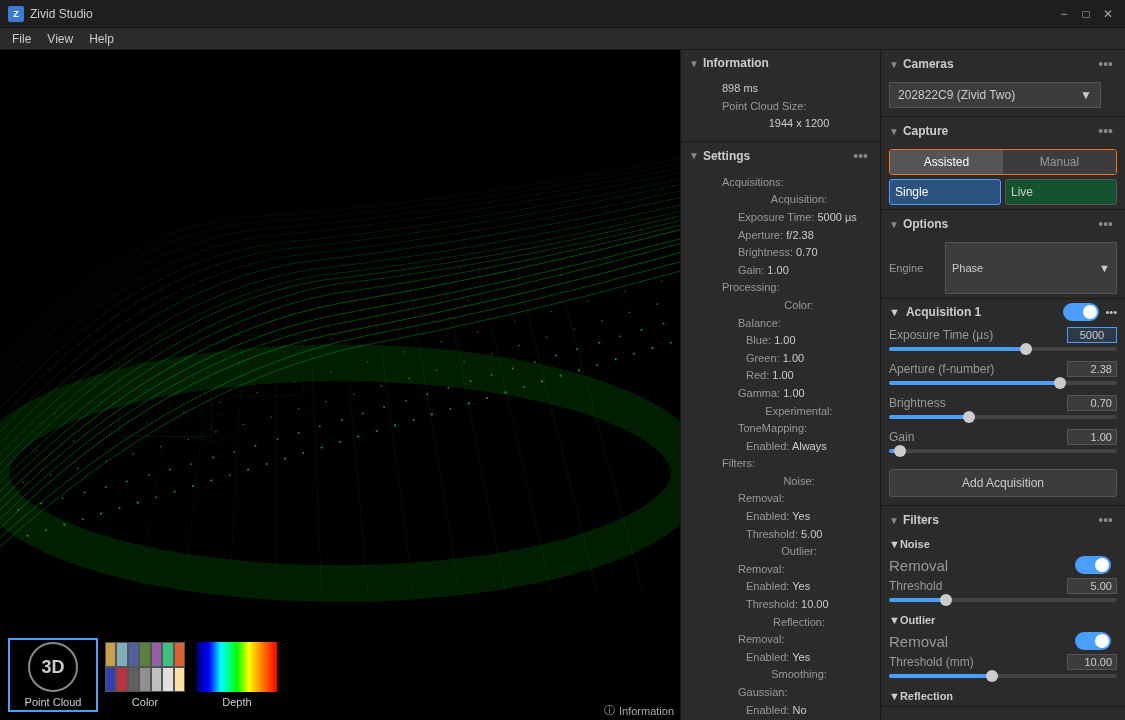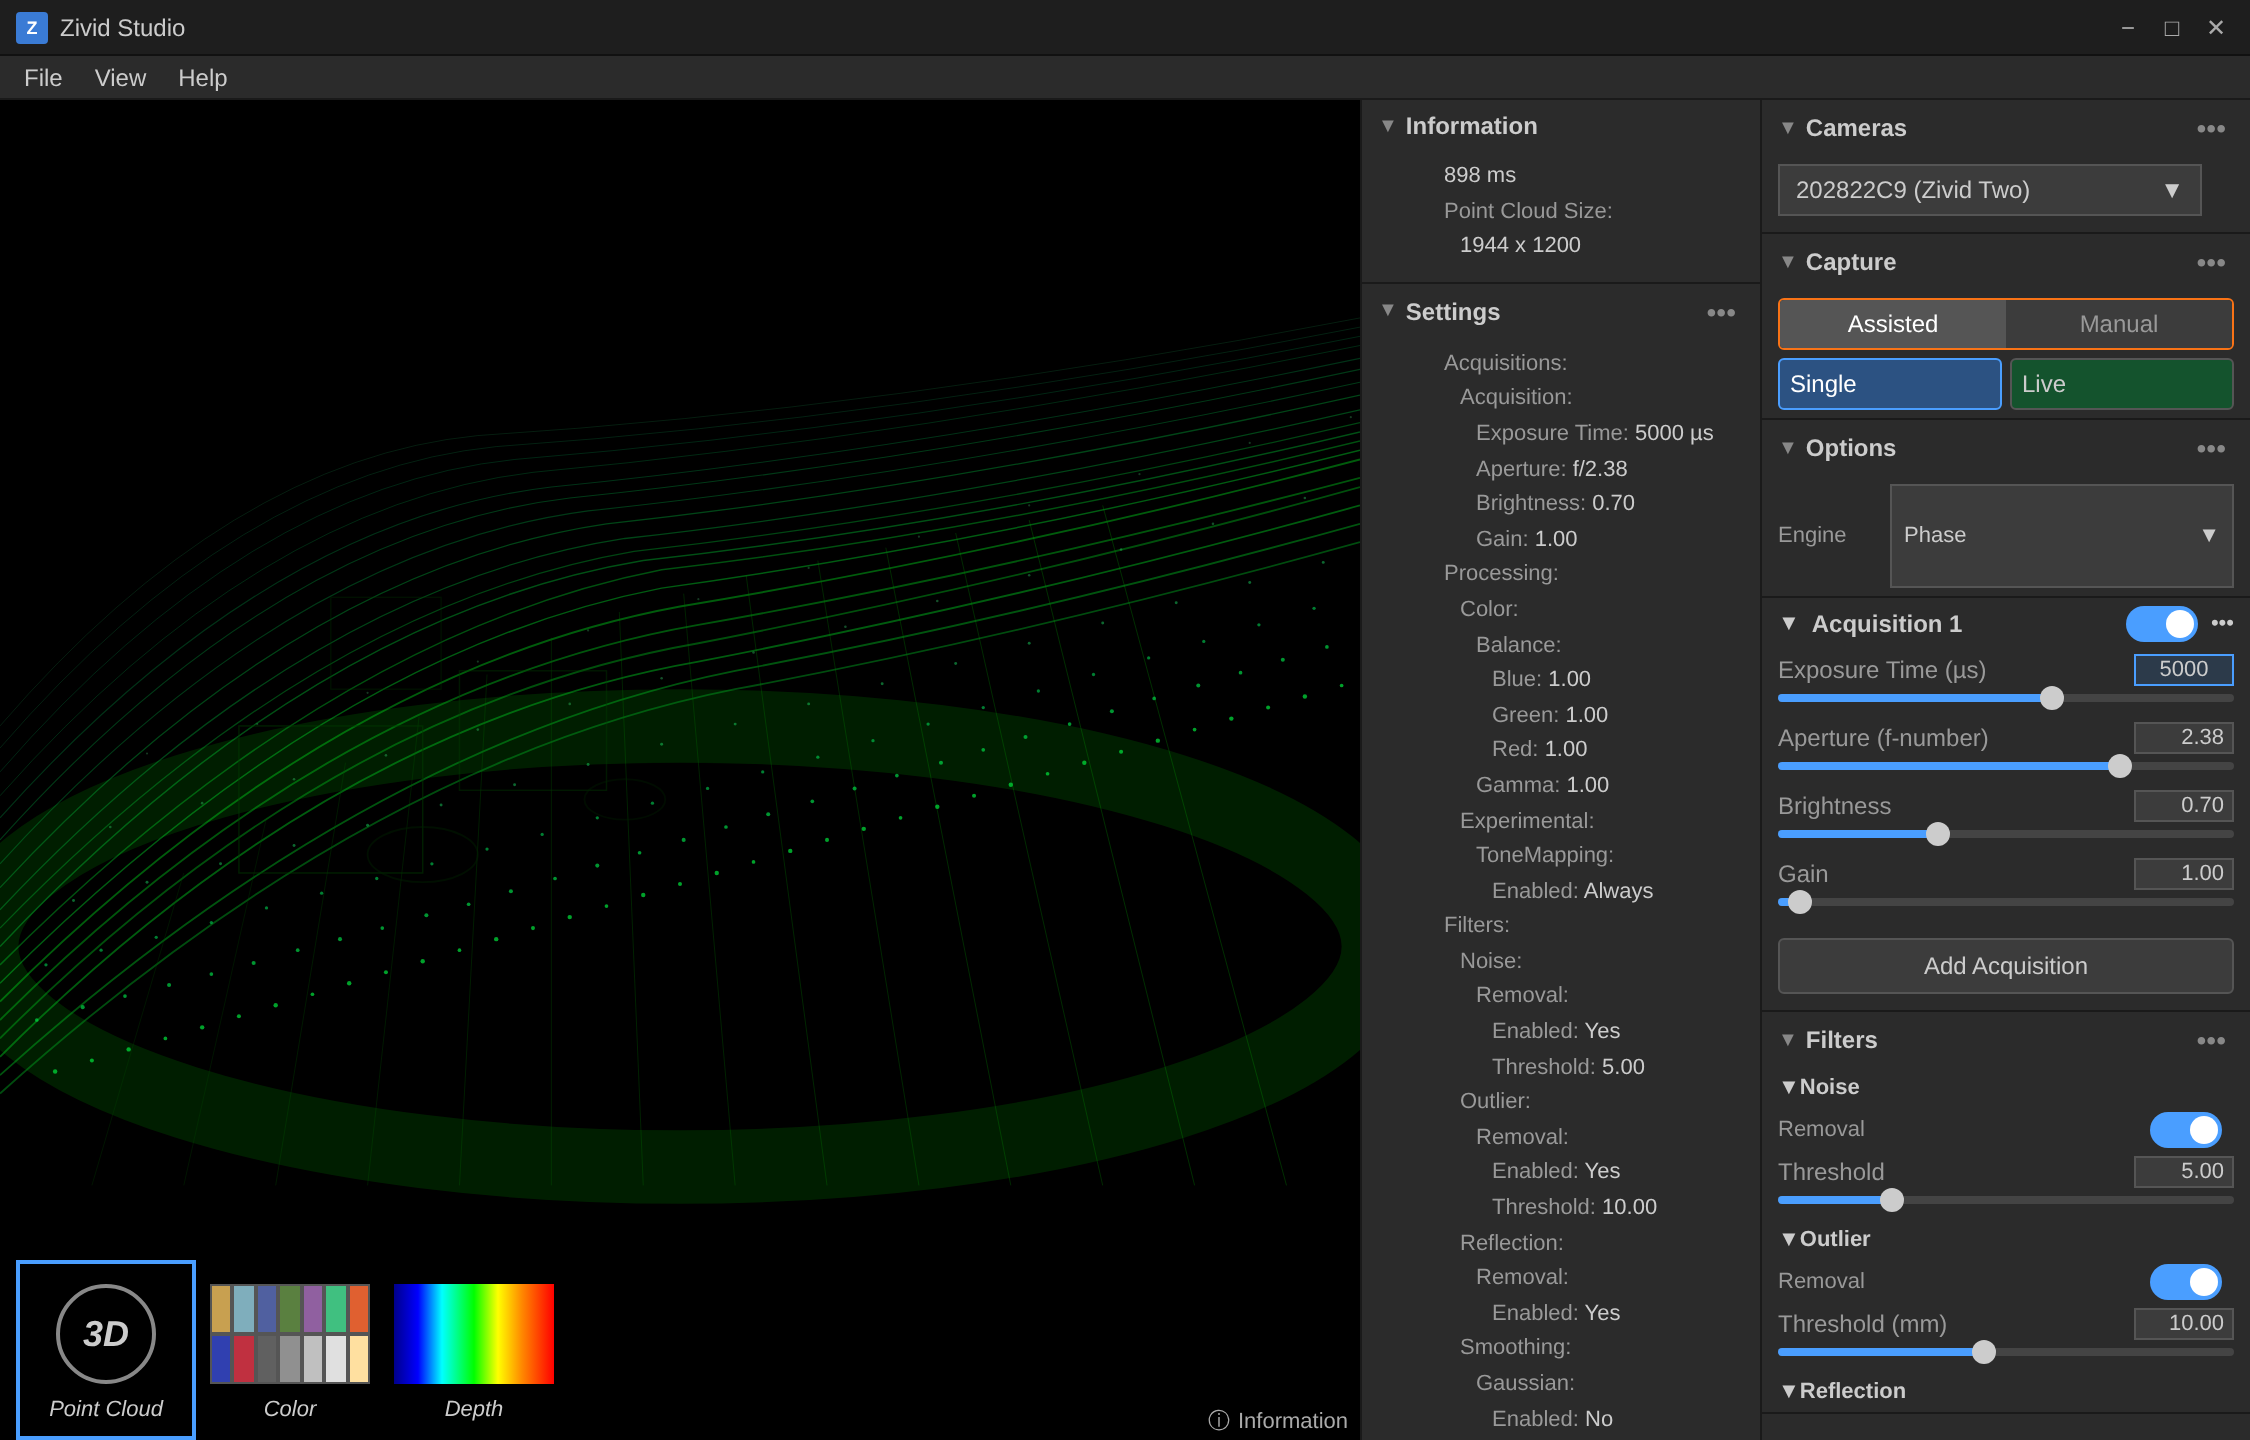--- a/index.html
+++ b/index.html
@@ -98,30 +98,29 @@
       right: 0;
       height: 90px;
       display: flex;
       align-items: center;
       padding: 4px 8px;
       gap: 2px;
       background: rgba(0,0,0,0.7);
     }
     .thumbnail {
       width: 90px;
-      height: 90px;
+      height: 74px;
       border: 2px solid transparent;
       cursor: pointer;
       display: flex;
       flex-direction: column;
       align-items: center;
-      justify-content: center;
+      justify-content: flex-end;
       overflow: hidden;
       position: relative;
-      font-style: italic;
     }
     .thumbnail.active { border-color: #4a9eff; }
     .thumbnail-img {
       width: 100%;
       height: 60px;
       display: flex; align-items: center; justify-content: center;
     }
     .thumbnail-label {
       font-size: 11px;
       color: #ccc;
@@ -227,21 +226,21 @@
 
     
     .settings-tree {
       font-size: 11px;
       color: #aaa;
       line-height: 1.6;
       padding: 0 4px;
     }
     .settings-tree .key { color: #999; }
     .settings-tree .val { color: #cccccc; }
-    .settings-tree .indent1 { padding-left: 8px; }
+    .settings-tree .indent1 { padding-left: 8px; text-align: center; }
     .settings-tree .indent2 { padding-left: 16px; }
     .settings-tree .indent3 { padding-left: 24px; }
 
     
     .camera-select {
       width: 100%;
       background: #3c3c3c;
       border: 1px solid #555;
       color: #ccc;
       padding: 4px 8px;
@@ -427,21 +426,21 @@
       color: #ccc;
     }
 
     .noise-toggle-row {
       display: flex;
       align-items: center;
       padding: 2px 8px;
       justify-content: space-between;
     }
     .noise-label {
-      font-size: 11px;
+      font-size: 15px;
       color: #999;
     }
 
     
     #right-panels::-webkit-scrollbar,
     #settings-panel::-webkit-scrollbar {
       width: 4px;
     }
     #right-panels::-webkit-scrollbar-track,
     #settings-panel::-webkit-scrollbar-track {

